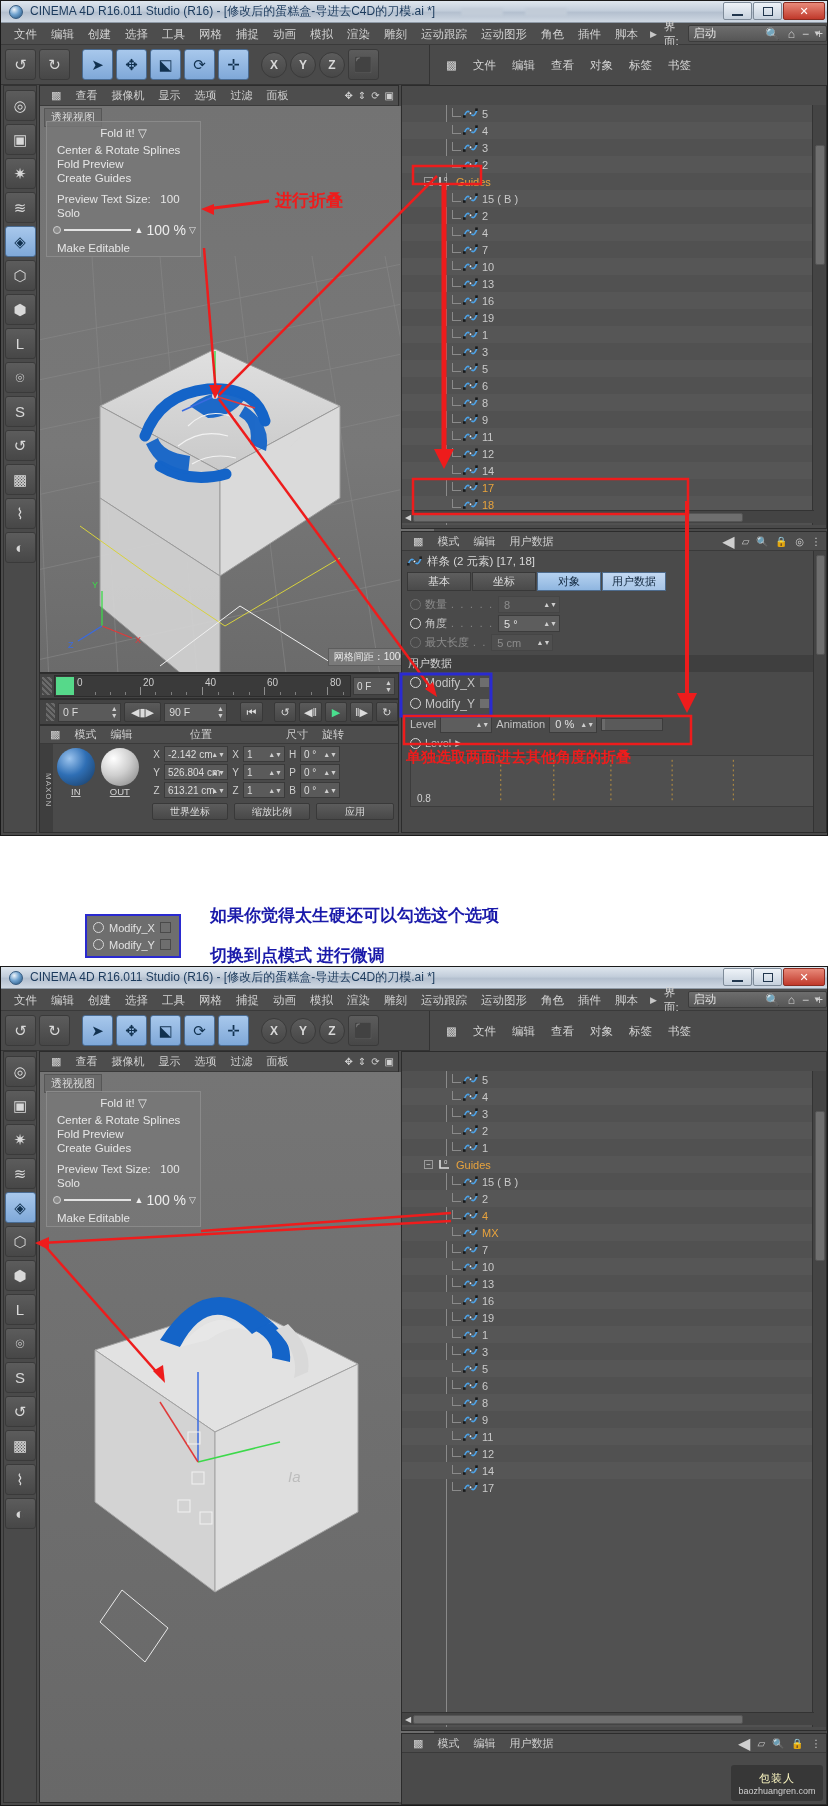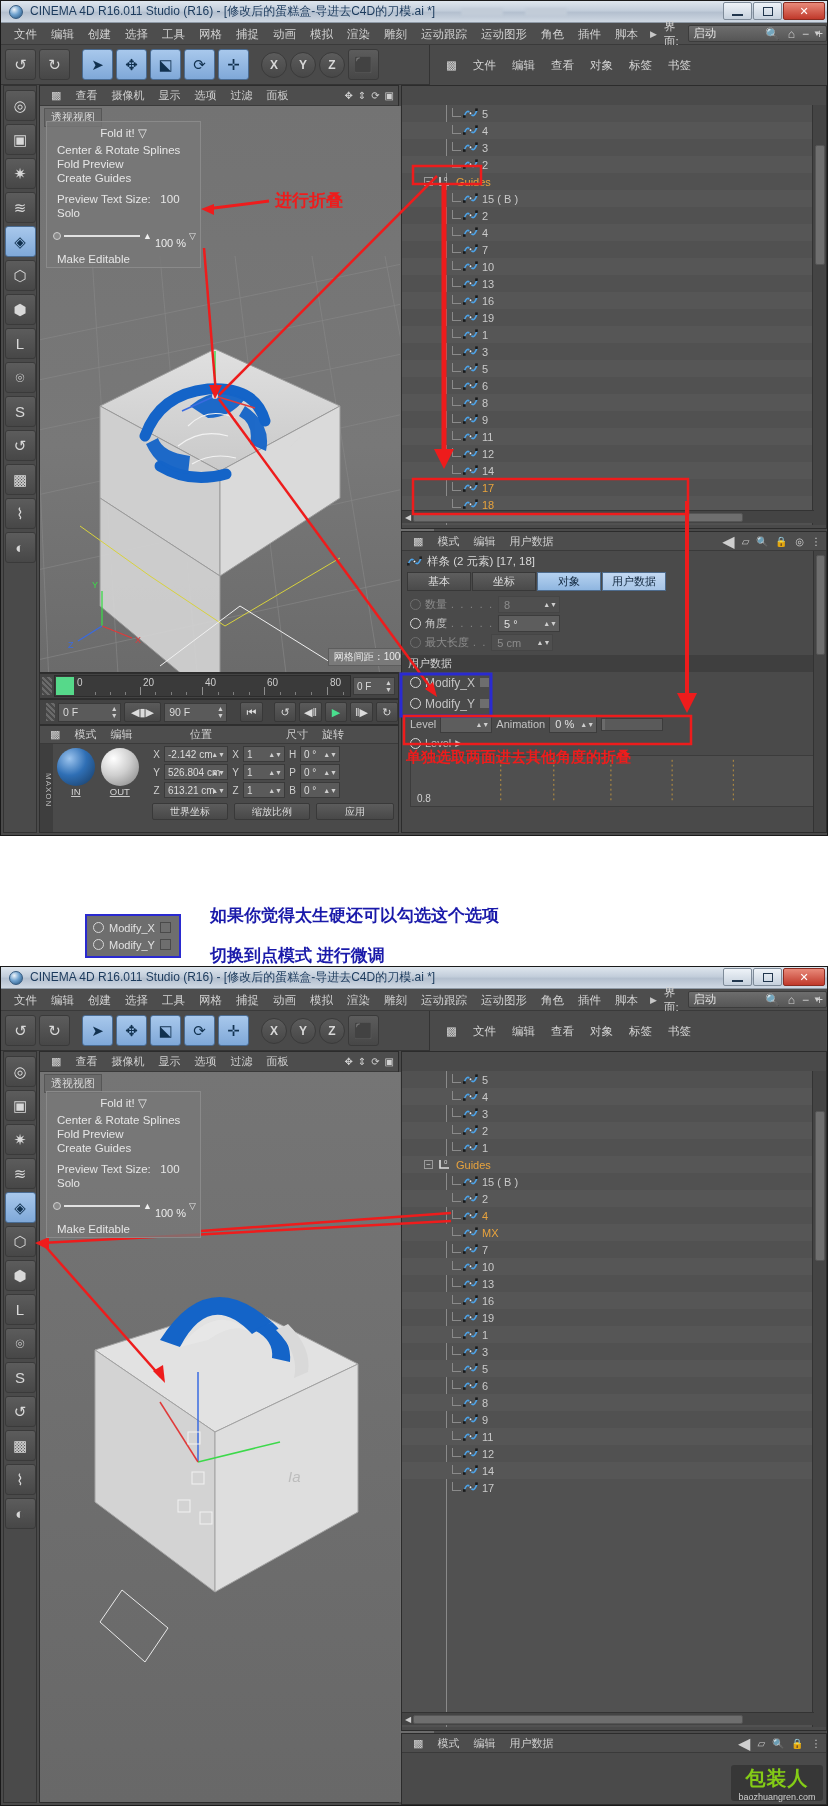--- a/index.html
+++ b/index.html
@@ -73,21 +73,21 @@
 
   
   .fold-popup { position:absolute; left:45px; top:120px; width:155px; background:rgba(119,119,119,0.82);
     border:1px solid #8a8a8a; z-index:6; padding:2px 0 0 0;}
   .fold-title { text-align:center; font-size:11.5px; color:#e6e6e6; padding:2px 0 3px;}
   .fold-row { font-size:11.5px; color:#e6e6e6; padding:1px 0 1px 10px; white-space:nowrap;}
   .fold-gap { height:7px; }
   .fold-slider { display:flex; align-items:center; padding:2px 4px 3px 6px; gap:3px;}
   .fold-knob { width:8px; height:8px; border-radius:50%; border:1px solid #cfcfcf; background:#8b8b8b;}
   .fold-track { flex:1; height:2px; background:#e2e2e2;}
-  .fold-pct { font-size:11px; color:#ededed; white-space:nowrap;margin-top:15px;}
+  .fold-pct { font-size:14px; color:#ededed; white-space:nowrap;}
 
   
   .timeline { position:absolute; left:2px; top:672px; width:396px; height:26px; background:#434343;
     border:1px solid #2e2e2e; display:flex; align-items:center;}
   .tl-grip { width:10px; height:18px; margin-left:2px; background:
     repeating-linear-gradient(45deg,#6a6a6a 0 2px,#4a4a4a 2px 4px);}
   .tl-ruler { position:relative; flex:1; height:22px; background:#3a3a3a; margin:0 2px;
     border:1px solid #2c2c2c; overflow:hidden;}
   .tl-green { position:absolute; left:1px; top:1px; width:18px; height:18px; background:#56d98a;}
   .tl-tick { position:absolute; top:11px; width:1px; height:8px; background:#8e8e8e;}
@@ -197,21 +197,21 @@
   
   .midband { position:absolute; left:0; top:836px; width:828px; height:130px; background:#ffffff;}
   .mb-text { position:absolute; color:#1a1aaa; font-size:17px; font-weight:bold;}
   .mb-box { position:absolute; background:#6e6e6e; border:2px solid #2a2ad0; padding:3px 6px;}
   .mb-row { display:flex; align-items:center; gap:5px; font-size:11px; color:#e2e2e2; height:17px;}
 
   
   .watermark { position:absolute; right:4px; bottom:4px; width:92px; height:36px;
     display:flex; align-items:center; justify-content:center; color:#cfcfcf; font-size:9px;
     background:rgba(0,0,0,0.25); border-radius:3px; flex-direction:column;}
-  .wm-big { font-size:20px; color:#84cc16; font-weight:bold; letter-spacing:1px;}
+  .wm-big { font-size:11px; color:#fef9c3; font-weight:normal; letter-spacing:1px;}
 </style>
 </head>
 <body>
 
 <div class="c4d-window" id="win-top">
 
   <div class="titlebar">
     <div class="tb-logo"></div>
     <div class="tb-text">CINEMA 4D R16.011 Studio (R16) - [修改后的蛋糕盒-导进去C4D的刀模.ai *]</div>
     <div class="tb-ghost">

